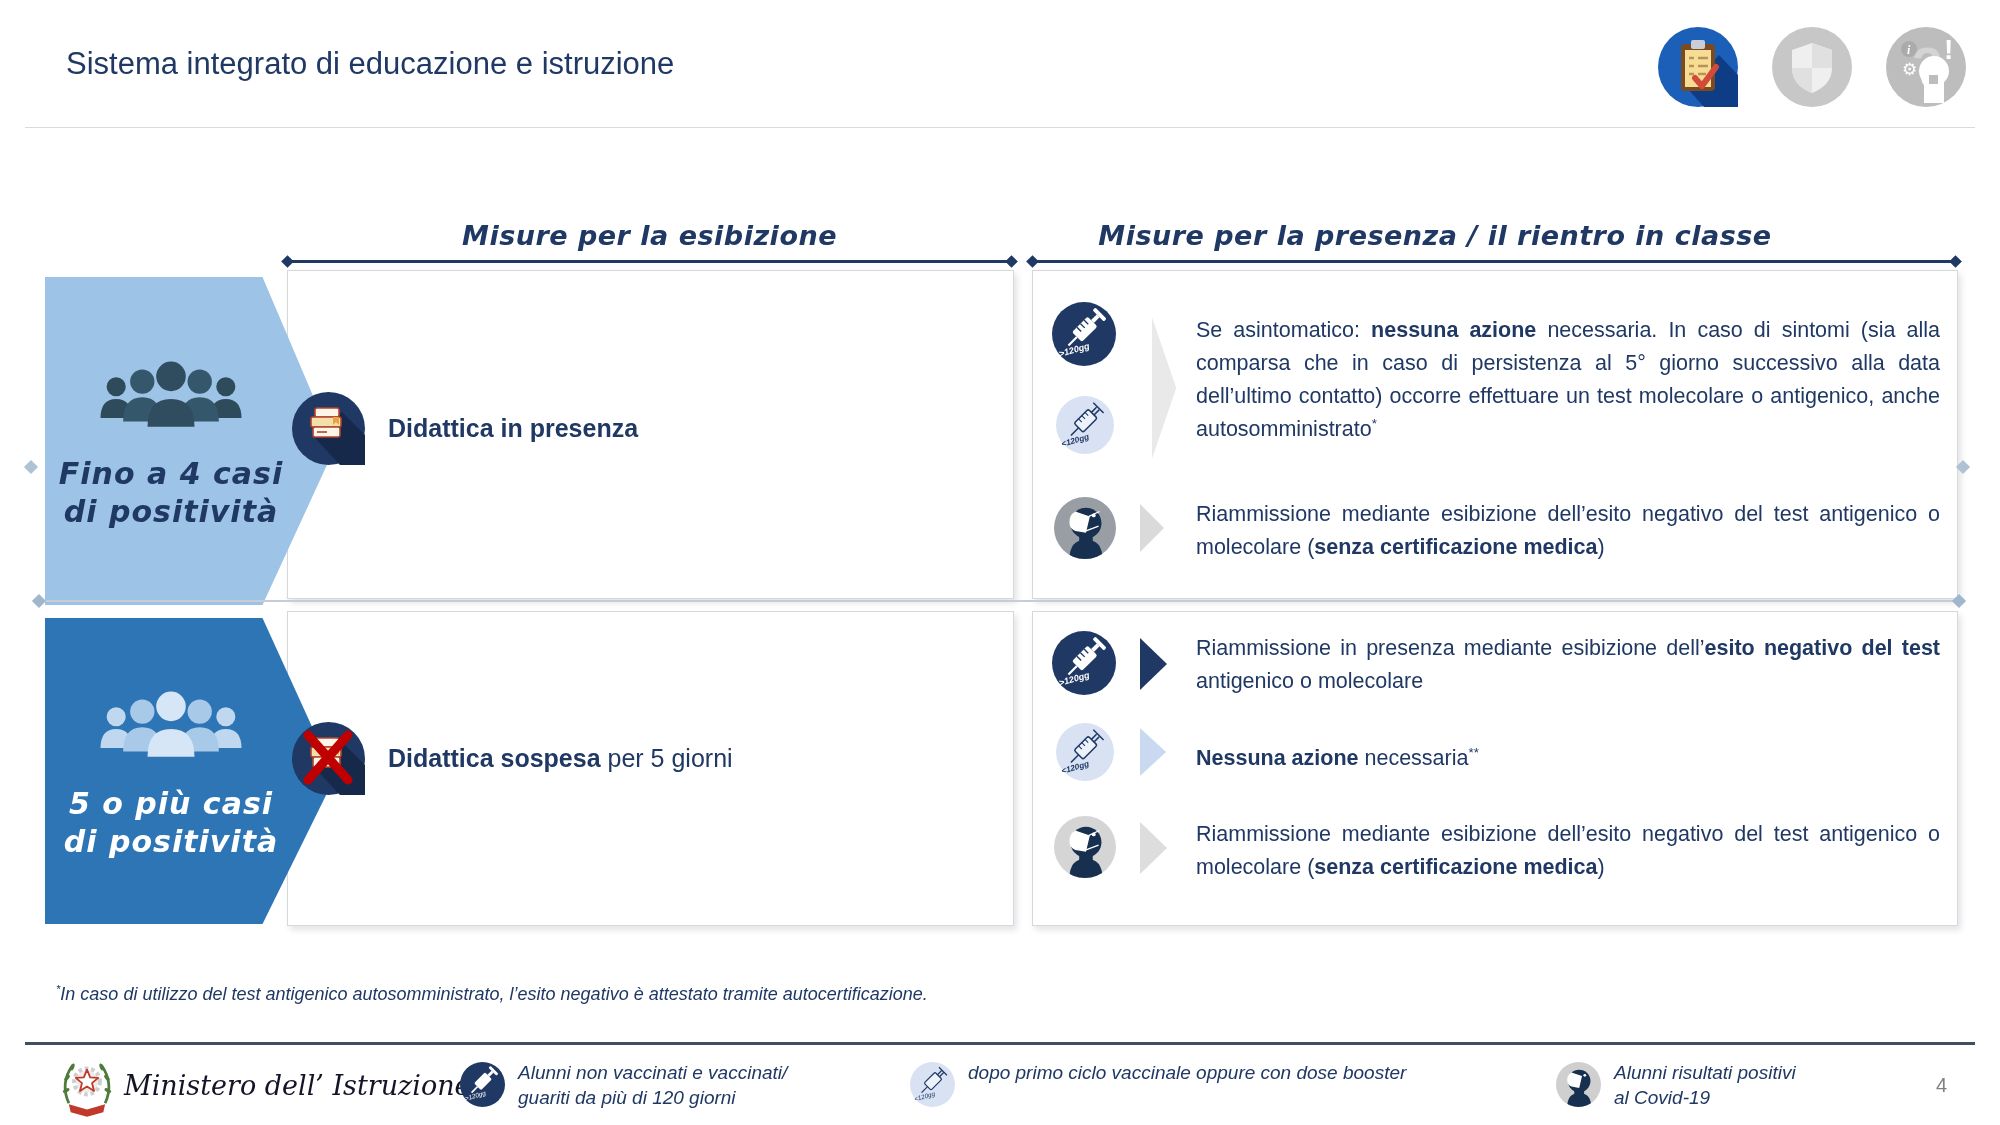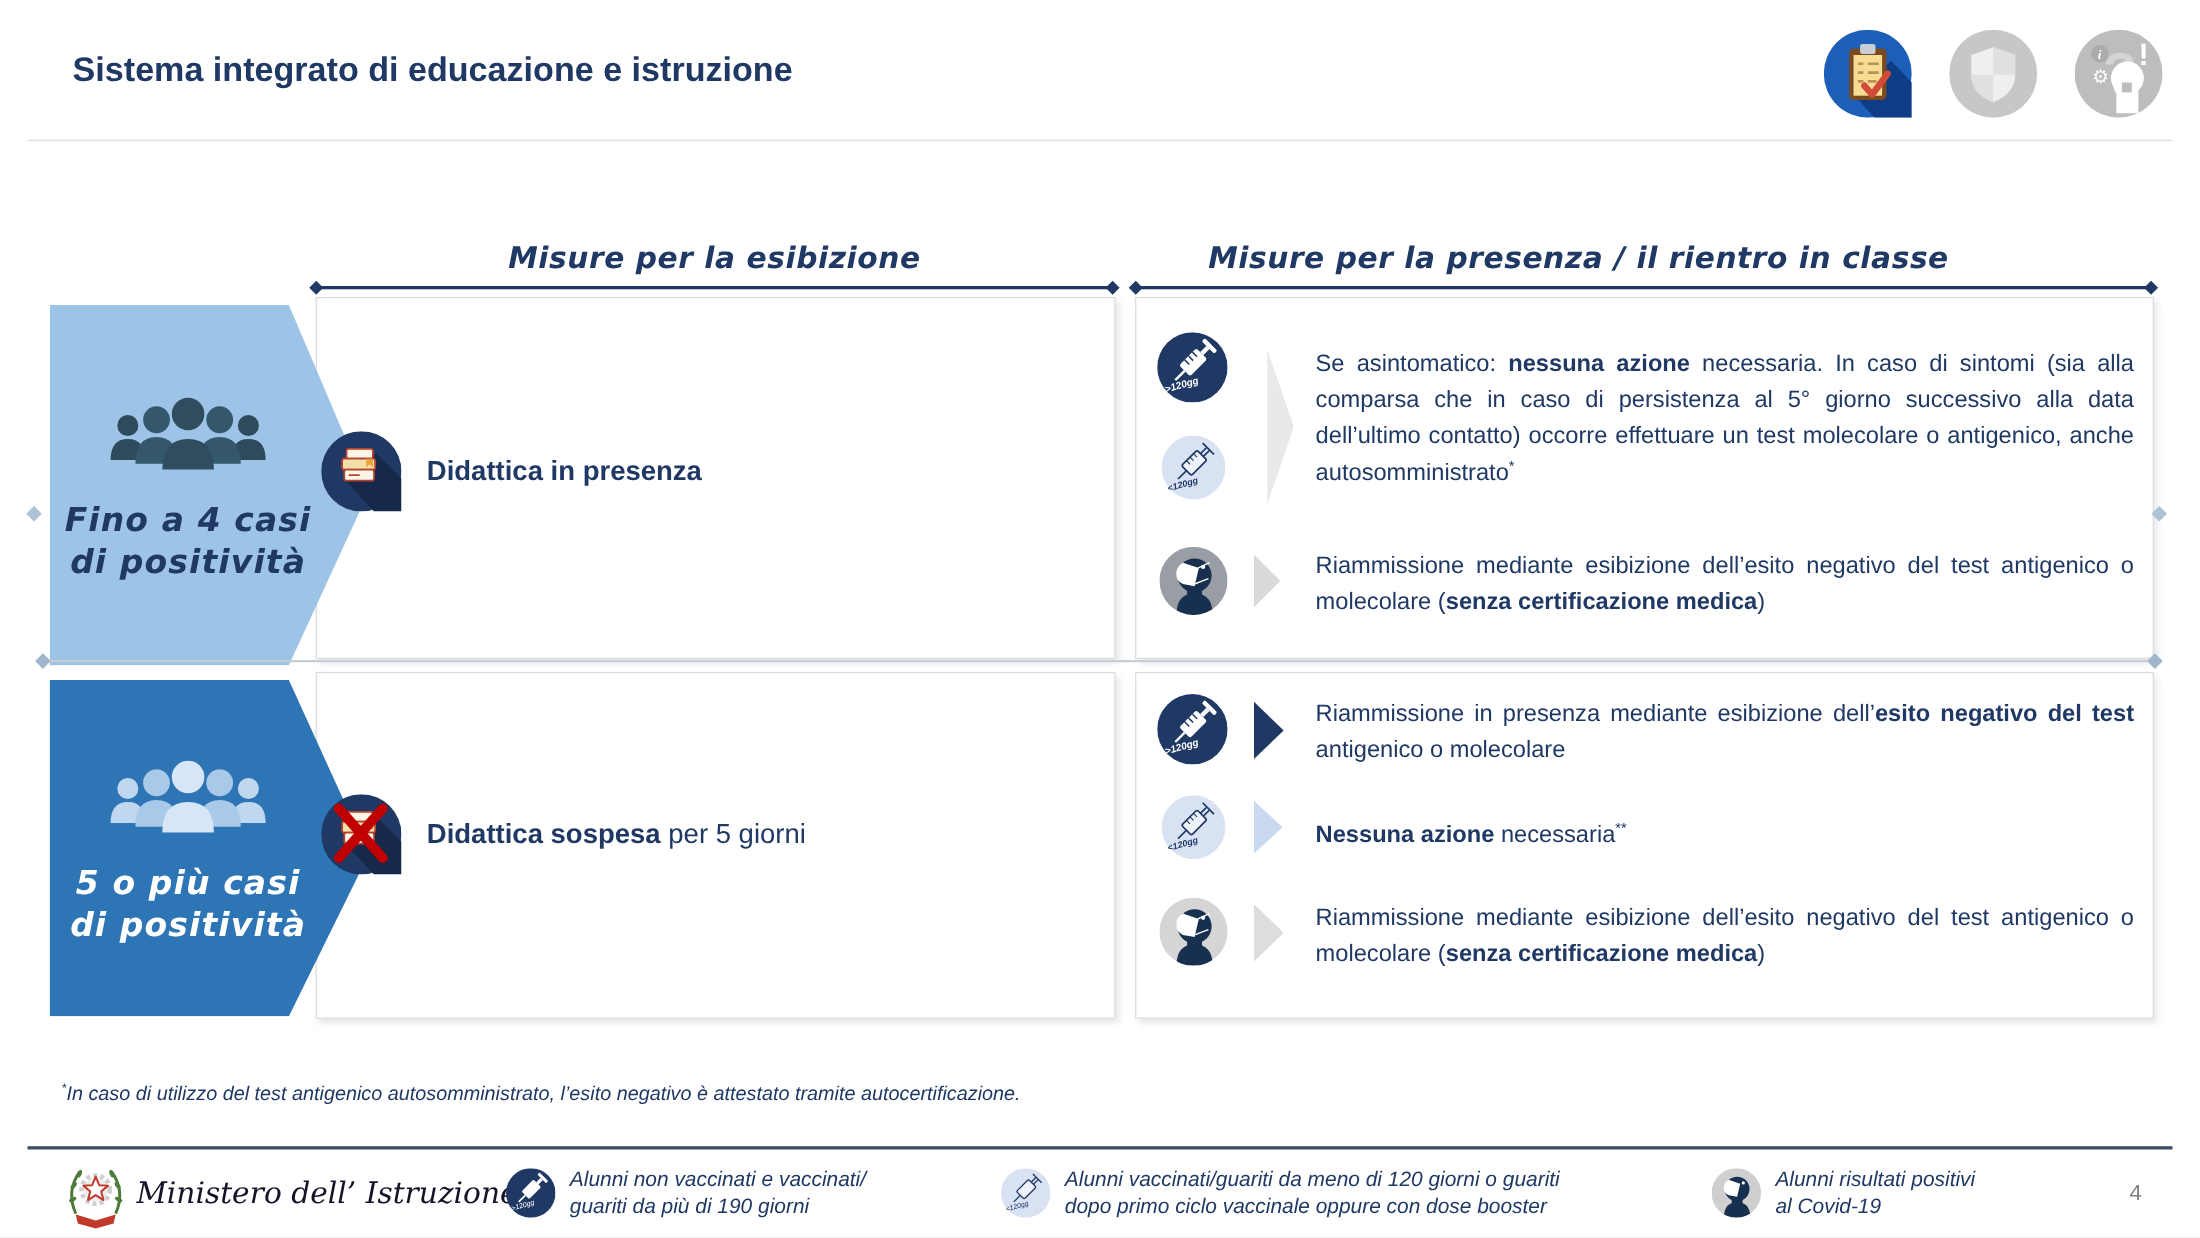--- a/index.html
+++ b/index.html
@@ -1,20 +1,20 @@
 <!DOCTYPE html>
 <html><head>
 <meta charset="utf-8">
 <style>
   html,body{margin:0;padding:0;background:#e8e8e8;}
   #slide{position:relative;width:2000px;height:1125px;background:#fff;overflow:hidden;
          font-family:"Liberation Sans",sans-serif;color:#1F3864;}
   .abs{position:absolute;}
   
-  #title{left:66px;top:46px;font-size:31px;font-weight:bold;color:#1F3864;}
+  #title{left:66px;top:46px;font-size:31px;font-weight:normal;color:#1F3864;}
   .ticon{width:80px;height:80px;border-radius:50%;top:27px;}
   
   .sec-hdr{top:220px;text-align:center;font-style:italic;font-weight:600;font-size:27px;
            letter-spacing:.5px;color:#1F3864;font-family:"DejaVu Sans",sans-serif;}
   .sec-line{top:260px;height:3px;background:#1F3864;}
   .dia{position:absolute;width:9px;height:9px;background:#1F3864;transform:rotate(45deg);top:-3px;}
   .dia.l{left:-4px;} .dia.r{right:-4px;}
   
   .panel{background:#fff;border:1px solid #D8D8D8;box-shadow:3px 4px 6px rgba(80,90,110,.16);}
   #box-did-1{left:287px;top:270px;width:725px;height:327px;}
@@ -385,36 +385,35 @@
         <rect x="30.9" y="38" width="2.2" height="12"></rect>
         <rect x="25" y="16" width="14" height="22" rx="2"></rect>
         <rect x="30" y="8" width="4" height="8"></rect>
         <rect x="24" y="4" width="16" height="4" rx="1.5"></rect>
       </g>
       <text x="8" y="55" font-size="9" font-style="italic" fill="#fff" transform="rotate(-16 8 55)">&gt;120gg</text>
     </svg>
   </div>
   <div class="abs legend-text" style="left:518px;top:1060px;">
     <div>Alunni non vaccinati e vaccinati/</div>
-    <div>guariti da più di 190 giorni</div>
+    <div>guariti da più di 120 giorni</div>
   </div>
 
   <div class="abs" style="left:910px;top:1062px;">
     <svg viewBox="0 0 64 64" width="45" height="45">
       <circle cx="32" cy="32" r="32" fill="#D9E2F3"></circle>
       <g transform="rotate(45 32 28)" fill="none" stroke="#1F3864" stroke-width="1.7">
         <path d="M32 50 V38"></path>
         <rect x="25" y="16" width="14" height="22" rx="2" fill="#EDF2FA"></rect>
         <path d="M30 16 V8 M34 16 V8 M24 7 h16"></path>
       </g>
       <text x="7" y="56" font-size="9" font-style="italic" fill="#1F3864" transform="rotate(-16 7 56)">&lt;120gg</text>
     </svg>
   </div>
   <div class="abs legend-text" style="left:968px;top:1060px;">
-    <div>Alunni vaccinati/guariti da meno di 120 giorni o guariti</div>
     <div>dopo primo ciclo vaccinale oppure con dose booster</div>
   </div>
 
   <div class="abs" style="left:1556px;top:1062px;">
     <svg viewBox="0 0 64 64" width="45" height="45">
       <defs>
           <clipPath id="c3">
             <circle cx="32" cy="32" r="32"></circle>
           </clipPath>
         </defs>

